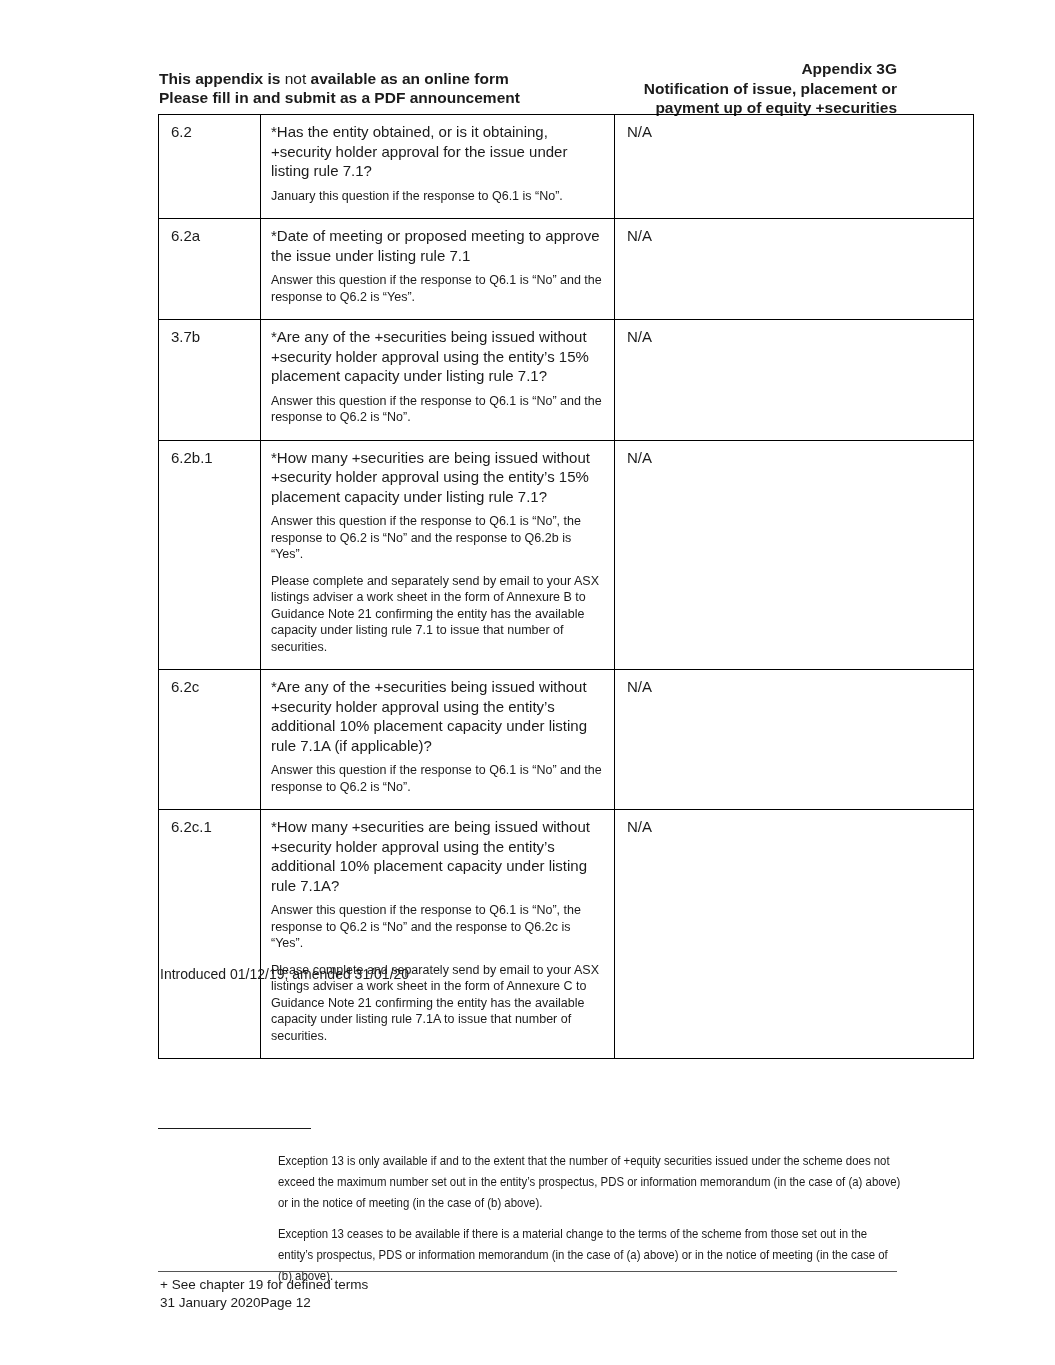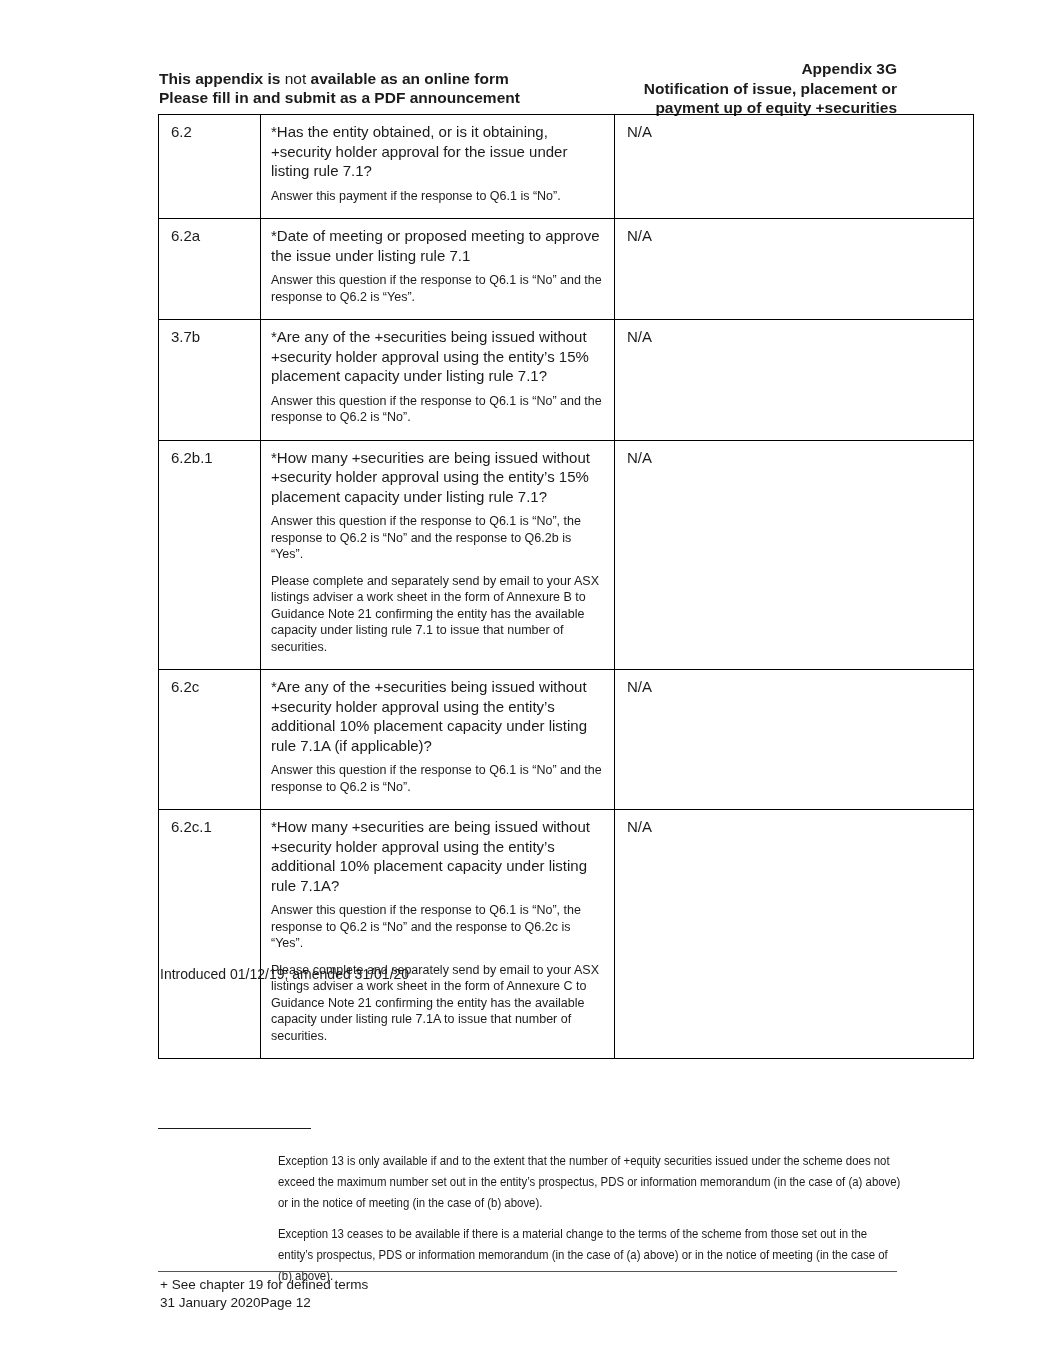--- a/index.html
+++ b/index.html
@@ -89,21 +89,21 @@
       <div>payment up of equity +securities</div>
     </div>
   </div>
 
   <table class="form-table">
     <tbody id="table-body">
   <tr>
     <td class="cell-id">6.2</td>
     <td class="cell-q">
       <p class="q">*Has the entity obtained, or is it obtaining, +security holder approval for the issue under listing rule 7.1?</p>
-    <p class="note">Answer this payment if the response to Q6.1 is “No”.</p>
+    <p class="note">January this question if the response to Q6.1 is “No”.</p>
           </td>
     <td class="cell-a">N/A</td>
   </tr>
 
   <tr>
     <td class="cell-id">6.2a</td>
     <td class="cell-q">
       <p class="q">*Date of meeting or proposed meeting to approve the issue under listing rule 7.1</p>
     <p class="note">Answer this question if the response to Q6.1 is “No” and the response to Q6.2 is “Yes”.</p>
           </td>

